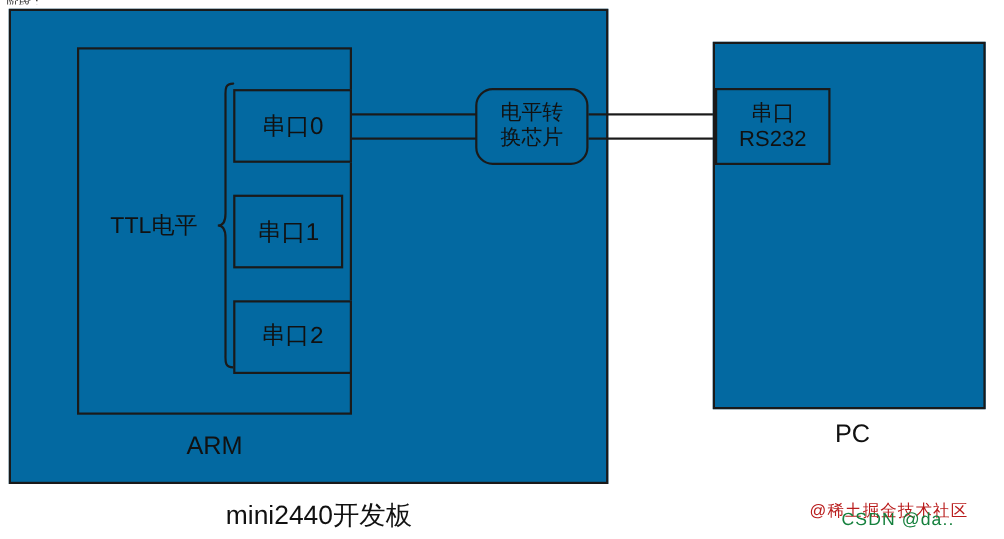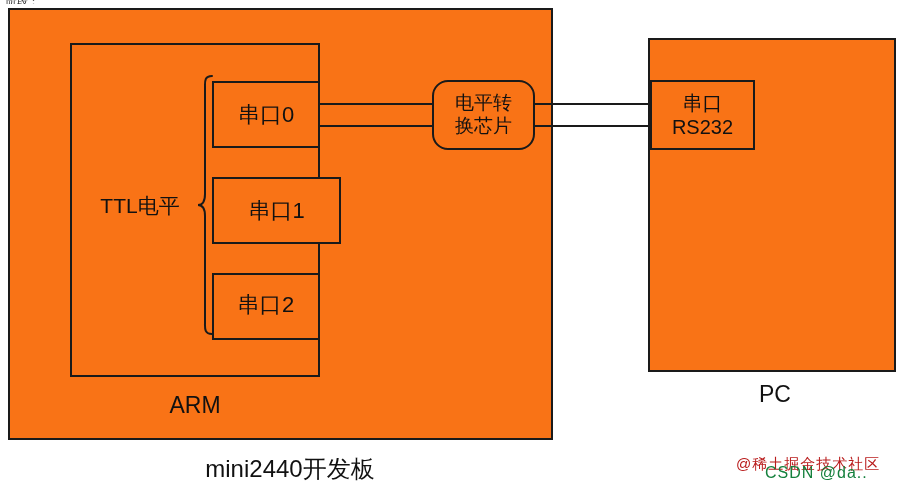--- a/index.html
+++ b/index.html
@@ -14,21 +14,21 @@
   #canvas {
     position: relative;
     width: 913px;
     height: 490px;
     background: #ffffff;
     overflow: hidden;
   }
   .box {
     position: absolute;
     border: 2px solid #1a1a1a;
-    background: #f97316;
+    background: #0369a1;
     box-sizing: border-box;
   }
   .label {
     position: absolute;
     white-space: pre;
     line-height: 1.18;
     text-align: center;
     color: #111111;
   }
   .boxlabel {
@@ -89,21 +89,21 @@
   <div class="brace" style="left:196px; top:74px; font-size:0; width:18px; height:262px;">
     <svg width="18" height="262" viewBox="0 0 18 262">
       <path d="M16 2 C8 2 9 8 9 14 L9 120 C9 128 6 131 2 131 C6 131 9 134 9 142 L9 248 C9 254 8 260 16 260" fill="none" stroke="#1a1a1a" stroke-width="2" stroke-linecap="round"></path>
     </svg>
   </div>
 
   <div class="box" style="left:212px; top:81px; width:108px; height:67px;">
     <div class="boxlabel" style="font-size:22px;">串口0</div>
   </div>
 
-  <div class="box" style="left:212px; top:177px; width:129px; height:67px;">
+  <div class="box" style="left:212px; top:177px; width:100px; height:67px;">
     <div class="boxlabel" style="font-size:22px;">串口1</div>
   </div>
 
   <div class="box" style="left:212px; top:273px; width:108px; height:67px;">
     <div class="boxlabel" style="font-size:22px;font-family:Liberation Mono, monospace;">串口2</div>
   </div>
 
   <div class="wire" style="left:320px; top:103px; width:114px;"></div>
   <div class="wire" style="left:320px; top:125px; width:114px;"></div>
 

